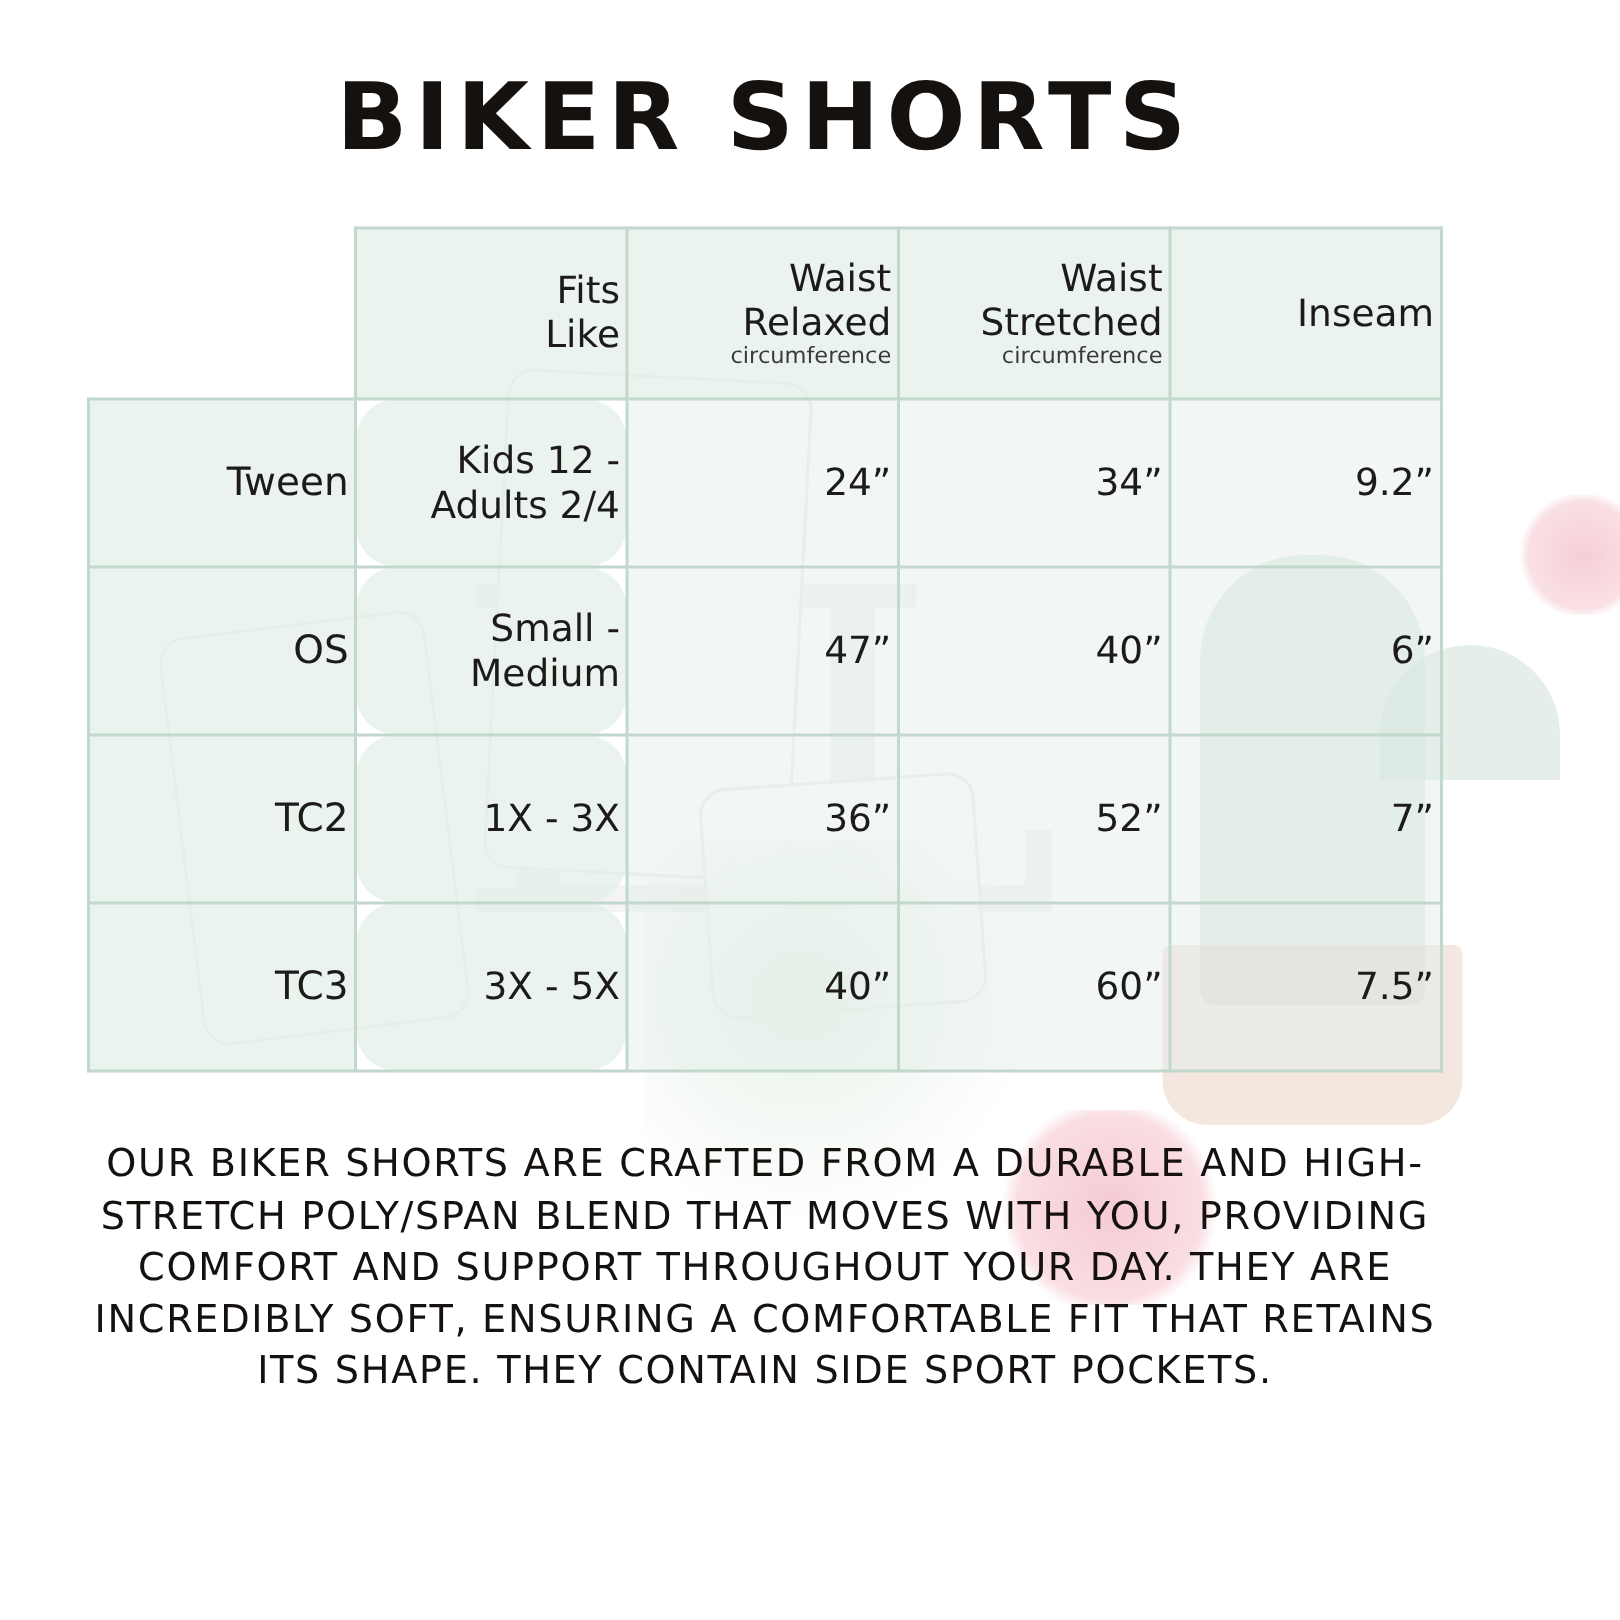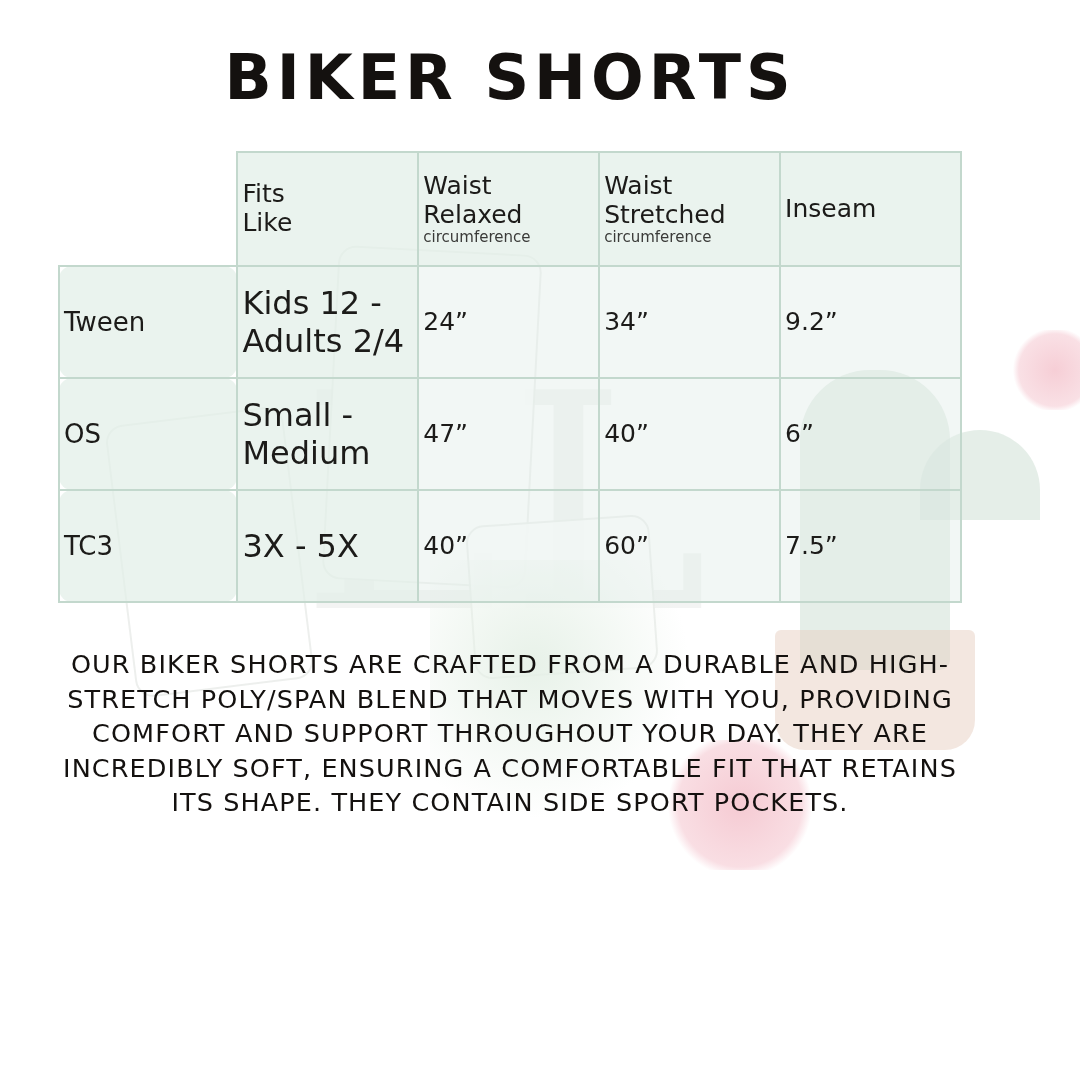--- a/index.html
+++ b/index.html
@@ -136,21 +136,21 @@
   }
   table.size-chart col.c0 { width: 146px; }
   table.size-chart col.c1 { width: 148px; }
   table.size-chart col.c2 { width: 148px; }
   table.size-chart col.c3 { width: 148px; }
   table.size-chart col.c4 { width: 148px; }
 
   table.size-chart td, table.size-chart th {
     border: 2px solid #c3d8cd;
     background: rgba(226,238,232,0.72);
-    text-align: left;
+    text-align: right;
     vertical-align: middle;
     color: #1c1b19;
     font-weight: normal;
     padding: 6px 4px;
   }
   
   table.size-chart th.corner {
     background: transparent;
     border: none;
   }
@@ -165,24 +165,24 @@
     margin-top: 0;
     color: #3a3a38;
   }
   table.size-chart tbody td {
     height: 98px;
     font-size: 25px;
     line-height: 1.2;
   }
   table.size-chart tbody td.size-name {
     font-size: 26px;
-    border-radius: 13px;
   }
   table.size-chart tbody td.fits {
-    font-size: 32px;
+    font-size: 25px;
+    border-radius: 28px;
   }
   table.size-chart tbody td.meas {
     font-size: 25px;
     background: rgba(226,238,232,0.45);
   }
 
   .footer-note {
     margin: 44px auto 0;
     width: 930px;
     text-align: center;
@@ -259,20 +259,27 @@
           <td class="size-name">OS</td>
           <td class="fits">
             <span>Small -</span><br>
             <span>Medium</span>
           </td>
           <td class="meas">47”</td>
           <td class="meas">40”</td>
           <td class="meas">6”</td>
         </tr>
         <tr>
+          <td class="size-name">TC2</td>
+          <td class="fits">1X - 3X</td>
+          <td class="meas">36”</td>
+          <td class="meas">52”</td>
+          <td class="meas">7”</td>
+        </tr>
+        <tr>
           <td class="size-name">TC3</td>
           <td class="fits">3X - 5X</td>
           <td class="meas">40”</td>
           <td class="meas">60”</td>
           <td class="meas">7.5”</td>
         </tr>
       </tbody>
     </table>
   </div>
 

